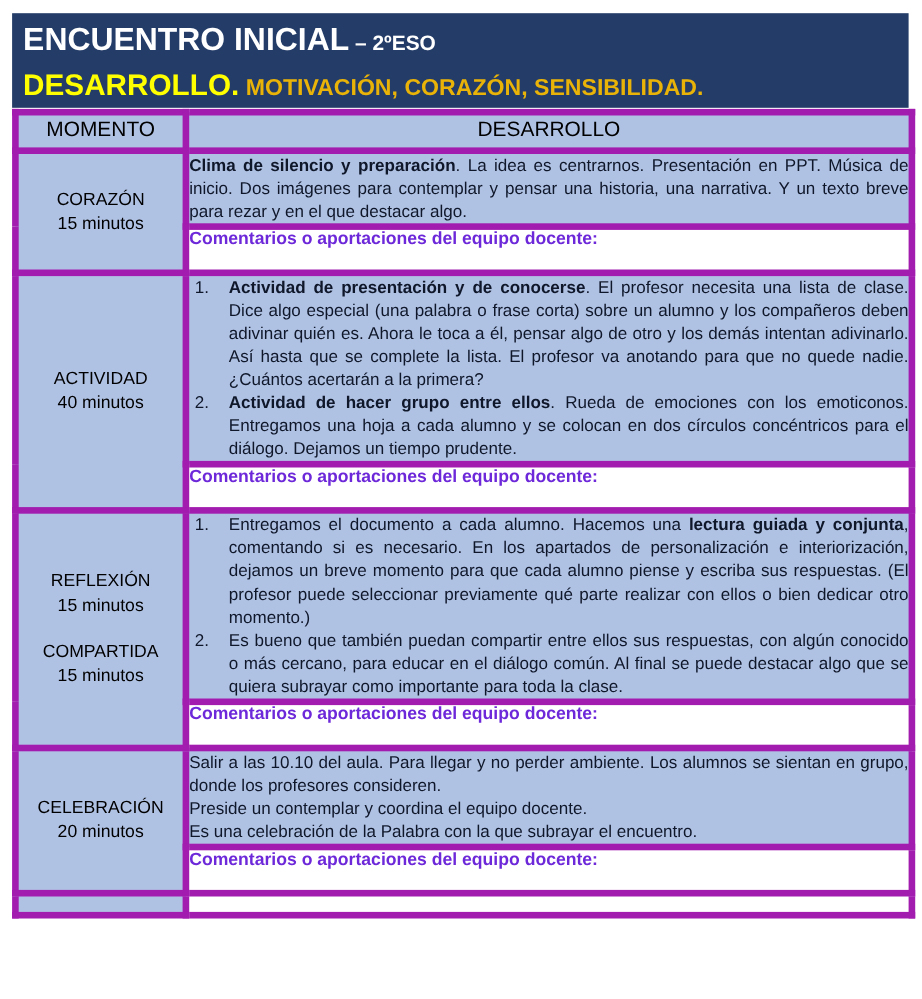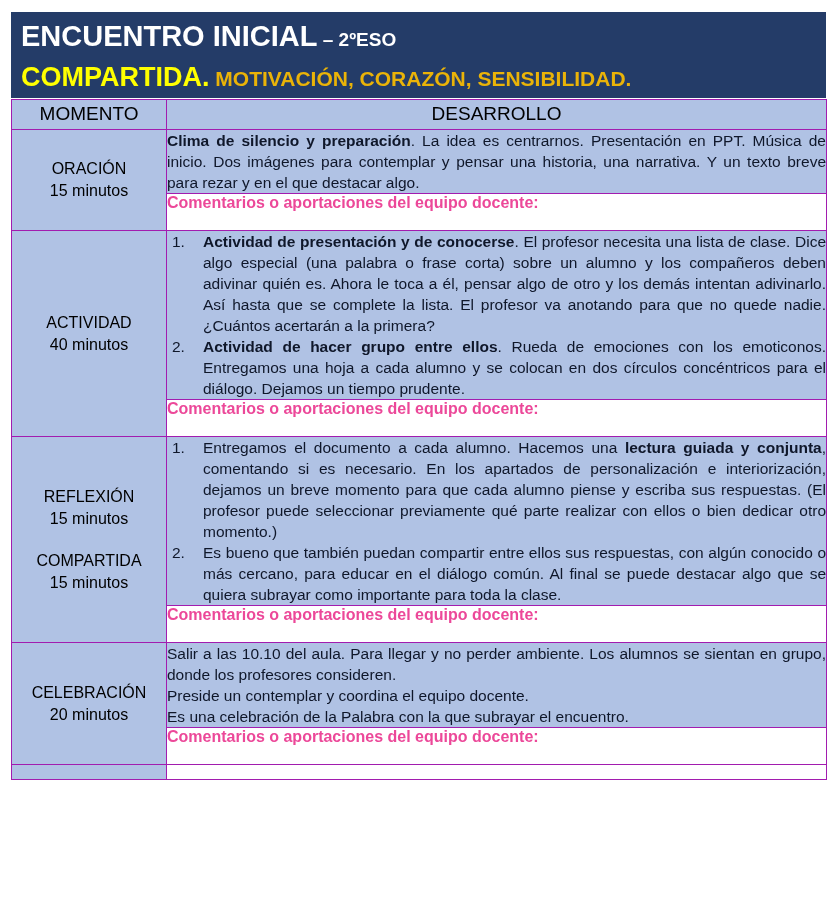--- a/index.html
+++ b/index.html
@@ -64,21 +64,21 @@
   
   .tbl {
     position: absolute;
     left: 11px;
     top: 99px;
     width: 815px;
     border-collapse: collapse;
     table-layout: fixed;
   }
   .tbl td {
-    border: 1px solid #a21caf;
+    border: 6px solid #a21caf;
     vertical-align: middle;
     padding: 0;
   }
   col.c-moment { width: 155px; }
   col.c-dev    { width: 660px; }
 
   .hdr td {
     background: #b0c2e4;
     text-align: center;
     font-size: 19px;
@@ -126,21 +126,21 @@
   .num-body {
     flex: 1 1 auto;
     text-align: justify;
     text-justify: inter-word;
   }
 
   .cell-comment {
     background: #ffffff;
     font-size: 16px;
     font-weight: bold;
-    color: #ec4899;
+    color: #6d28d9;
     padding: 3px 8px 0 8px;
     vertical-align: top;
   }
   .comment-spacer { display: block; height: 18px; }
 
   .cell-blank-moment {
     background: #b0c2e4;
   }
 
   
@@ -149,39 +149,39 @@
 </head>
 <body>
 
 <div class="page">
 
   <div class="banner">
     <div class="banner-line">
       <span class="t-main">ENCUENTRO INICIAL</span><span class="t-sub"> – 2ºESO</span>
     </div>
     <div class="banner-line">
-      <span class="t-emph">COMPARTIDA.</span><span class="t-rest"> MOTIVACIÓN, CORAZÓN, SENSIBILIDAD.</span>
+      <span class="t-emph">DESARROLLO.</span><span class="t-rest"> MOTIVACIÓN, CORAZÓN, SENSIBILIDAD.</span>
     </div>
   </div>
 
   <table class="tbl">
     <colgroup>
       <col class="c-moment">
       <col class="c-dev">
     </colgroup>
     <tbody>
 
       <tr class="hdr">
         <td>MOMENTO</td>
         <td>DESARROLLO</td>
       </tr>
 
       <tr>
         <td class="cell-moment" rowspan="2">
-          <span class="moment-name">ORACIÓN</span><br>
+          <span class="moment-name">CORAZÓN</span><br>
           <span>15 minutos</span>
         </td>
         <td class="cell-dev">
           <p><b>Clima de silencio y preparación</b><span>. La idea es centrarnos. Presentación en PPT. Música de inicio. Dos imágenes para contemplar y pensar una historia, una narrativa. Y un texto breve para rezar y en el que destacar algo.</span></p>
         </td>
       </tr>
       <tr>
         <td class="cell-comment">
           <span>Comentarios o aportaciones del equipo docente:</span>
           <span class="comment-spacer"></span>

